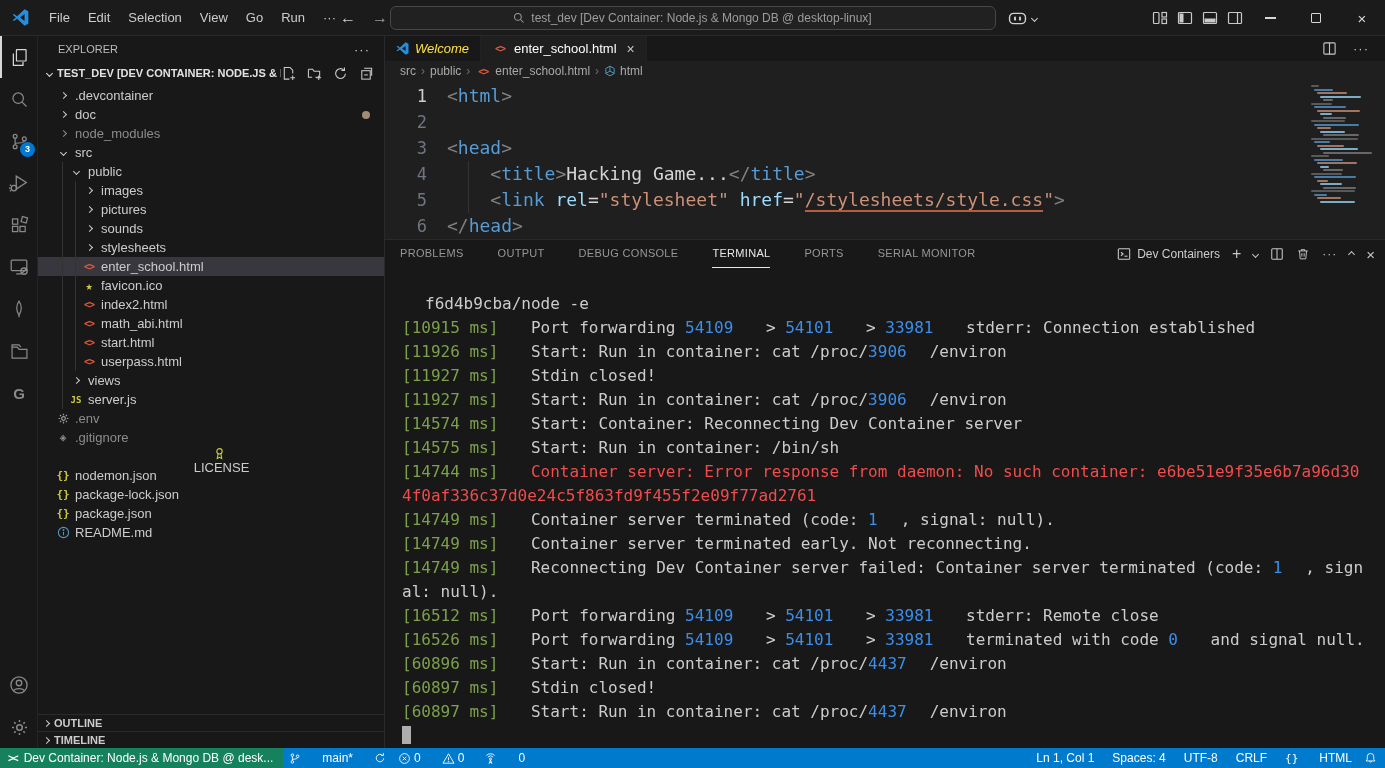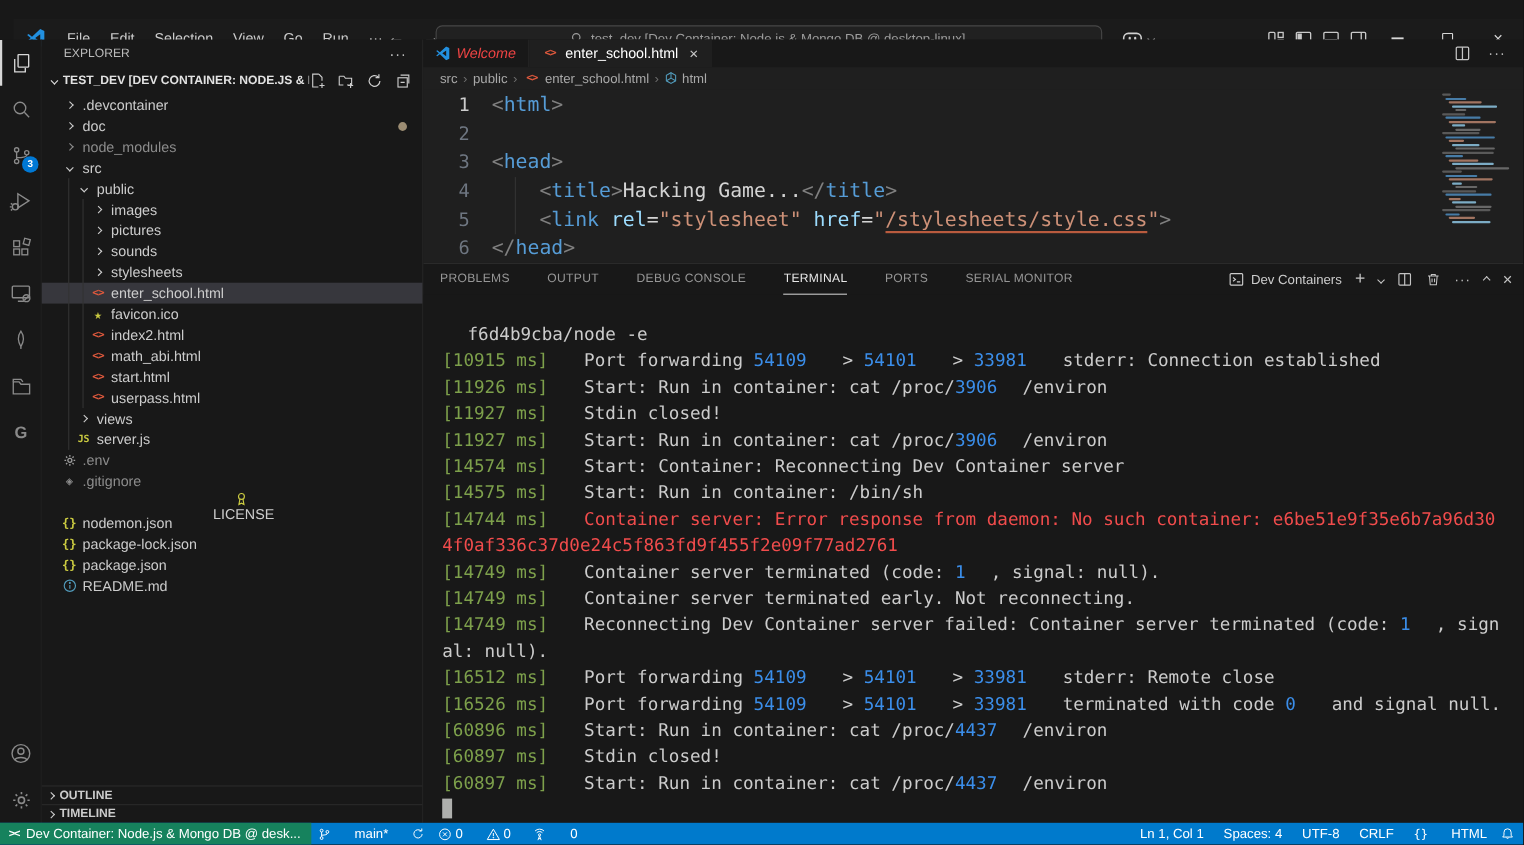--- a/index.html
+++ b/index.html
@@ -2,22 +2,22 @@
 <html><head>
 <meta charset="utf-8">
 <style>
   * { box-sizing: border-box; margin: 0; padding: 0; }
   html,body { width:1385px; height:768px; background:#101010; }
   #app { position:relative; width:1385px; height:768px; overflow:hidden;
          background:#181818; color:#ccc; font-family:"Liberation Sans",sans-serif; font-size:13px; }
   svg { display:block; }
 
   
-  .titlebar { position:absolute; top:17px; left:0; right:0; height:36px; background:#1b1b1b;
-              display:flex; align-items:center; border-bottom:1px solid #2a2a2a;margin-left:12px; }
+  .titlebar { position:absolute; top:0; left:0; right:0; height:36px; background:#1b1b1b;
+              display:flex; align-items:center; border-bottom:1px solid #2a2a2a; }
   .logo { width:40px; display:flex; justify-content:center; align-items:center; }
   .menubar { display:flex; align-items:center; }
   .menu-item { padding:0 9px; height:26px; line-height:26px; color:#cccccc; font-size:13px; border-radius:5px; }
   .nav-arrows { position:absolute; left:340px; top:0; height:36px; display:flex; gap:16px; align-items:center;
                 font-size:16px; color:#cfcfcf; }
   .nav-arrows .fwd { color:#9a9a9a; }
   .search-box { position:absolute; left:50%; top:6px; transform:translateX(-50%); width:606px; height:24px;
                 background:#212121; border:1px solid #474747; border-radius:6px; display:flex; align-items:center;
                 justify-content:center; gap:6px; color:#9d9d9d; font-size:12px; }
   .copilot-wrap { position:absolute; left:1008px; top:0; height:36px; display:flex; align-items:center; gap:5px; color:#d0d0d0; }
@@ -68,21 +68,21 @@
   .fi-diamond { color:#8c8c8c; font-size:11px; }
   .mod-dot { width:8px; height:8px; border-radius:50%; background:#9c8d73; margin-left:auto; margin-right:14px; }
   .indent-guide { position:absolute; width:1px; background:#333333; }
   .bottom-sections { margin-top:auto; }
   .section-row { height:17px; display:flex; align-items:center; gap:5px; padding-left:6px;
                  border-top:1px solid #2a2a2a; font-size:11px; font-weight:bold; color:#cccccc; }
 
   
   .editor-region { position:absolute; left:385px; top:36px; right:0; bottom:20px; display:flex; flex-direction:column; background:#1f1f1f; }
   .tabbar { height:26px; background:#181818; display:flex; align-items:stretch; }
-  .tab { display:flex; align-items:center; gap:6px; padding:0 11px; font-size:13px; color:#ef4444;
+  .tab { display:flex; align-items:center; gap:6px; padding:0 11px; font-size:13px; color:#fde047;
          background:#181818; border-right:1px solid #222222; }
   .tab.active { background:#1f1f1f; color:#ffffff; }
   .tab-label.italic { font-style:italic; }
   .tab-close { margin-left:4px; font-size:14px; color:#c5c5c5; }
   .tab-actions { margin-left:auto; display:flex; align-items:center; gap:16px; padding-right:16px; color:#c5c5c5; }
   .breadcrumbs { height:20px; display:flex; align-items:center; padding-left:15px; font-size:12px; color:#a9a9a9; gap:5px; background:#1f1f1f; }
   .crumb { display:flex; align-items:center; gap:4px; }
   .crumb-sep { color:#6e6e6e; }
   .code-wrap { height:158px; position:relative; font-family:"DejaVu Sans Mono",monospace;
                font-size:18px; line-height:26px; padding-top:2px; background:#1f1f1f; }

